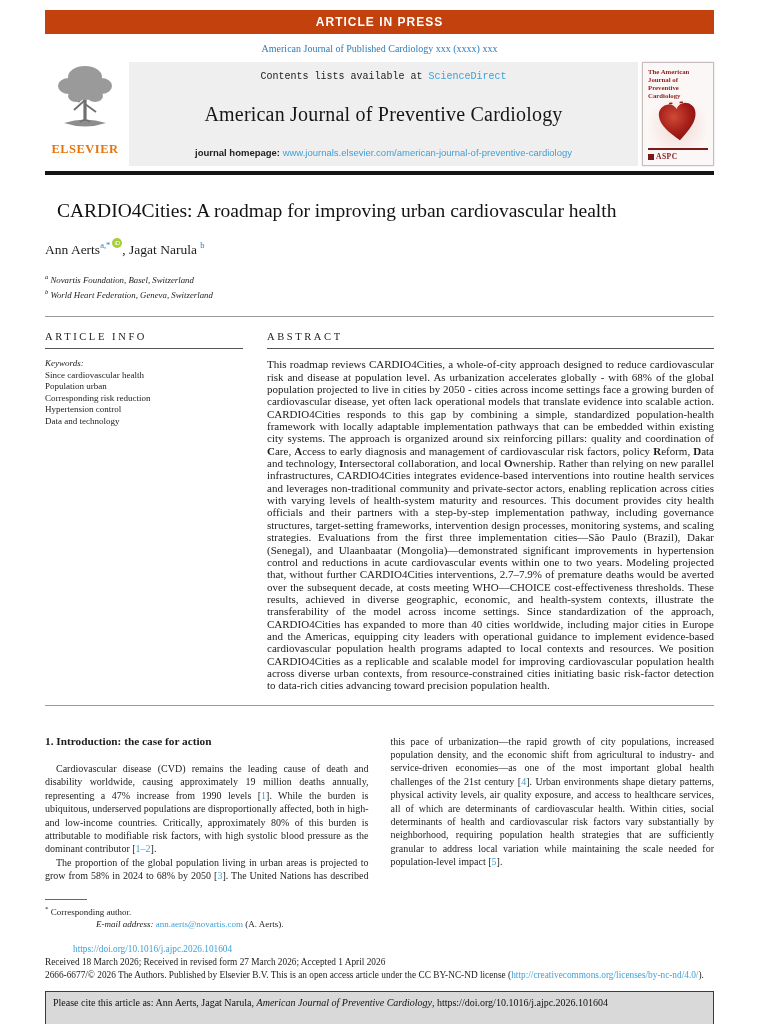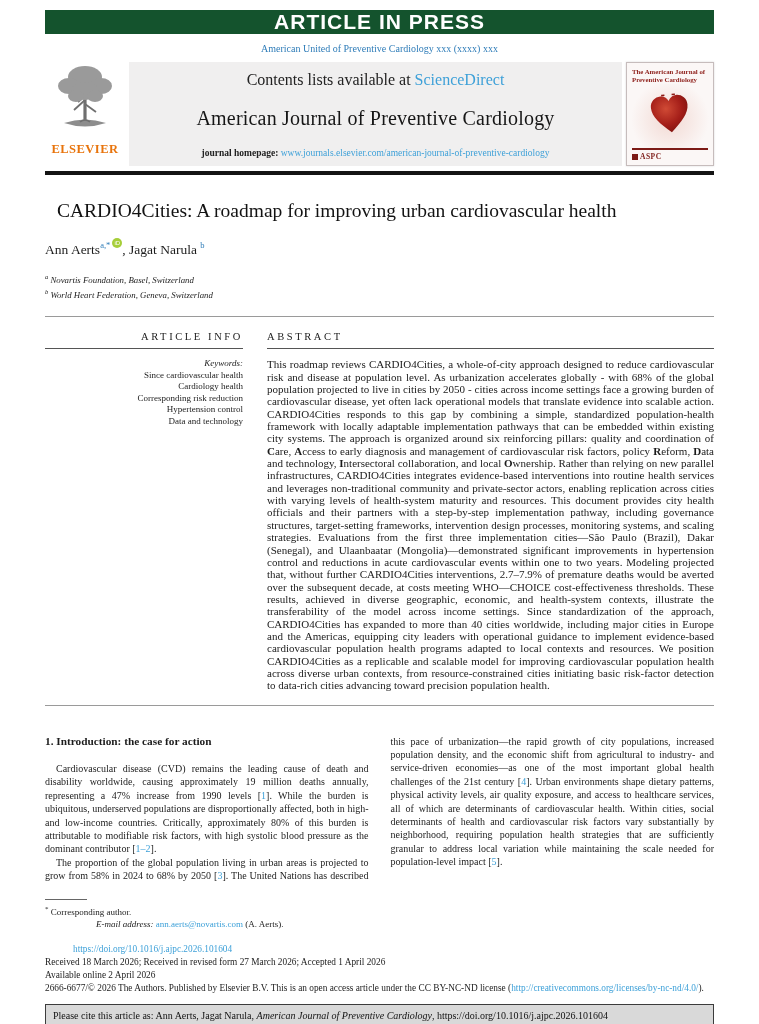--- a/index.html
+++ b/index.html
@@ -2,36 +2,36 @@
 <html><head>
 <meta charset="utf-8">
 <style>
   html,body{margin:0;padding:0;background:#fff;}
   .page{
     position:relative; width:759px; height:1024px; box-sizing:border-box;
     padding:10px 45px 0 45px; overflow:hidden; background:#fff;
     font-family:"Liberation Serif", serif; color:#1c1c1c;
   }
   
-  .banner{background:#14532d; color:#fff; text-align:center;
+  .banner{background:#c2410c; color:#fff; text-align:center;
     font-family:"Liberation Sans", sans-serif; font-weight:bold;
-    font-size:21px; letter-spacing:1px; height:24px; line-height:24px;}
+    font-size:12px; letter-spacing:1px; height:24px; line-height:24px;}
   .journal-ref{ text-align:center; font-size:10px; color:#2e7cb8; margin-top:9px;}
   
   .masthead{display:flex; margin-top:8px; height:104px;}
   .logo-col{width:80px; display:flex; flex-direction:column; align-items:center; justify-content:flex-start;}
   .elsevier-name{font-size:12.5px; font-weight:bold; color:#e8740c; letter-spacing:.5px; margin-top:2px;}
   .mast-center{flex:1; background:#f0efef; margin:0 4px; text-align:center;
     padding:9px 10px 8px 10px; display:flex; flex-direction:column; justify-content:space-between; box-sizing:border-box;}
-  .contents-line{font-size:16px; color:#222;}
+  .contents-line{font-size:10px; color:#222;font-family:Liberation Mono, monospace;}
   .link{color:#3da0d8;}
   .journal-name{font-size:20px; color:#161616; letter-spacing:.2px;}
-  .homepage-line{font-family:Liberation Serif, serif; font-size:9.5px; color:#222;}
+  .homepage-line{font-family:Liberation Sans, sans-serif; font-size:9.5px; color:#222;}
   .homepage-line .lbl{font-weight:bold;}
-  .cover-col{width:88px; border:1px solid #c6bcbc; background:#fbf7f6; box-sizing:border-box;
+  .cover-col{width:72px; border:1px solid #c6bcbc; background:#fbf7f6; box-sizing:border-box;
     display:flex; flex-direction:column; justify-content:space-between; box-shadow:0 0 2px rgba(0,0,0,.15);}
   .cover-title{color:#8e1f1a; font-weight:bold; font-size:6.8px; line-height:8px; padding:5px 5px 0 5px; text-align:left;}
   .cover-heart{flex:1; display:flex; align-items:center; justify-content:center;
     background:radial-gradient(circle at 50% 55%, #f2d9d3 0%, #fbf7f6 70%);}
   .cover-foot{margin:0 5px 4px 5px; border-top:2px solid #7c1a16; padding-top:2px;
     display:flex; align-items:center; gap:2px;}
   .cover-foot .sq{width:6px; height:6px; background:#7c1a16; display:inline-block;}
   .cover-foot .soc{color:#7c1a16; font-weight:bold; font-size:7.5px; letter-spacing:.5px;}
   .thick-rule{height:4px; background:#141414; margin-top:5px;}
   
@@ -41,21 +41,21 @@
   .orcid{display:inline-block; width:10px; height:10px; border-radius:50%; background:#a6ce39;
     vertical-align:super; margin-left:2px; position:relative;}
   .orcid::after{content:"iD"; position:absolute; top:0; left:0; right:0; bottom:0; color:#fff;
     font-family:"Liberation Sans", sans-serif; font-size:6px; line-height:10px; text-align:center;}
   .affiliations{margin-top:13px; font-size:8.8px; font-style:italic; line-height:11.5px;}
   .affiliations sup{font-size:6.5px; color:#222;}
   .rule-thin{border:none; border-top:1px solid #9a9a9a; margin:0;}
   .rule-top{margin-top:15px;}
   
   .info-abstract{display:flex; gap:24px; padding-top:14px;}
-  .info-col{width:198px; flex:none;text-align:right;}
+  .info-col{width:198px; flex:none;}
   .abs-col{flex:1;}
   .sec-head{font-size:10.5px; letter-spacing:2.6px; color:#222; padding-bottom:6px;
     border-bottom:1px solid #555; margin-bottom:9px;}
   .keywords{font-size:9px; line-height:11.5px;}
   .kw-label{font-style:italic;}
   .abstract-text{font-size:11px; line-height:12.35px; text-align:justify; color:#1b1b1b;}
   .rule-bottom{margin-top:13px;}
   .seg-link{color:#3da0d8;}
   .seg-bold{font-weight:bold;}
   .seg-italic{font-style:italic;}
@@ -76,21 +76,21 @@
   .cite-box{margin-top:9px; border:1px solid #3c3c3c; background:#d9d9d9;
     padding:5px 0 24px 7px; font-size:10px; color:#111;}
 </style>
 </head>
 <body>
 
 <div class="page">
 
   <div class="banner">ARTICLE IN PRESS</div>
 
-  <div class="journal-ref">American United of Preventive Cardiology xxx (xxxx) xxx</div>
+  <div class="journal-ref">American Journal of Published Cardiology xxx (xxxx) xxx</div>
 
   <div class="masthead">
     <div class="logo-col">
       <span>
         <svg width="62" height="74" viewBox="0 0 62 74">
           <g stroke="#6f6f6f" fill="none">
             <path d="M31 30 L31 60" stroke-width="3.2"></path>
             <path d="M31 38 L20 48 M31 42 L42 50 M31 34 L24 40" stroke-width="1.8"></path>
           </g>
           <g fill="#9a9a9a">
@@ -152,21 +152,21 @@
   </div>
 
   <hr class="rule-thin rule-top">
 
   <div class="info-abstract">
     <div class="info-col">
       <div class="sec-head">ARTICLE INFO</div>
       <div class="keywords">
         <div class="kw-label">Keywords:</div>
         <div>Since cardiovascular health</div>
-        <div>Cardiology health</div>
+        <div>Population urban</div>
         <div>Corresponding risk reduction</div>
         <div>Hypertension control</div>
         <div>Data and technology</div>
       </div>
     </div>
     <div class="abs-col">
       <div class="sec-head">ABSTRACT</div>
       <div class="abstract-text"><span>This roadmap reviews CARDIO4Cities, a whole-of-city approach designed to reduce cardiovascular risk and disease at population level. As urbanization accelerates globally - with 68% of the global population projected to live in cities by 2050 - cities across income settings face a growing burden of cardiovascular disease, yet often lack operational models that translate evidence into scalable action. CARDIO4Cities responds to this gap by combining a simple, standardized population-health framework with locally adaptable implementation pathways that can be embedded within existing city systems. The approach is organized around six reinforcing pillars: quality and coordination of </span><span class="seg-bold">C</span><span>are, </span><span class="seg-bold">A</span><span>ccess to early diagnosis and management of cardiovascular risk factors, policy </span><span class="seg-bold">R</span><span>eform, </span><span class="seg-bold">D</span><span>ata and technology, </span><span class="seg-bold">I</span><span>ntersectoral collaboration, and local </span><span class="seg-bold">O</span><span>wnership. Rather than relying on new parallel infrastructures, CARDIO4Cities integrates evidence-based interventions into routine health services and leverages non-traditional community and private-sector actors, enabling replication across cities with varying levels of health-system maturity and resources. This document provides city health officials and their partners with a step-by-step implementation pathway, including governance structures, target-setting frameworks, intervention design processes, monitoring systems, and scaling strategies. Evaluations from the first three implementation cities—São Paulo (Brazil), Dakar (Senegal), and Ulaanbaatar (Mongolia)—demonstrated significant improvements in hypertension control and reductions in acute cardiovascular events within one to two years. Modeling projected that, without further CARDIO4Cities interventions, 2.7–7.9% of premature deaths would be averted over the subsequent decade, at costs meeting WHO—CHOICE cost-effectiveness thresholds. These results, achieved in diverse geographic, economic, and health-system contexts, illustrate the transferability of the model across income settings. Since standardization of the approach, CARDIO4Cities has expanded to more than 40 cities worldwide, including major cities in Europe and the Americas, equipping city leaders with operational guidance to implement evidence-based cardiovascular population health programs adapted to local contexts and resources. We position CARDIO4Cities as a replicable and scalable model for improving cardiovascular population health across diverse urban contexts, from resource-constrained cities initiating basic risk-factor detection to data-rich cities advancing toward precision population health.</span></div>
     </div>
   </div>
@@ -181,19 +181,18 @@
 
   <div class="footnote">
     <hr class="fn-rule">
     <div><sup>*</sup><span> Corresponding author.</span></div>
     <div class="fn-email"><span class="seg-italic">E-mail address: </span><span class="seg-link">ann.aerts@novartis.com</span><span> (A. Aerts).</span></div>
   </div>
 
   <div class="pub">
     <div class="doi">https://doi.org/10.1016/j.ajpc.2026.101604</div>
     <div>Received 18 March 2026; Received in revised form 27 March 2026; Accepted 1 April 2026</div>
-    <div>Available online 2 April 2026</div>
     <div><span>2666-6677/© 2026 The Authors. Published by Elsevier B.V. This is an open access article under the CC BY-NC-ND license (</span><span class="seg-link">http://creativecommons.org/licenses/by-nc-nd/4.0/</span><span>).</span></div>
   </div>
 
   <div class="cite-box"><span>Please cite this article as: Ann Aerts, Jagat Narula, </span><span class="seg-italic">American Journal of Preventive Cardiology</span><span>, https://doi.org/10.1016/j.ajpc.2026.101604</span></div>
 
 </div>
 
 </body></html>

